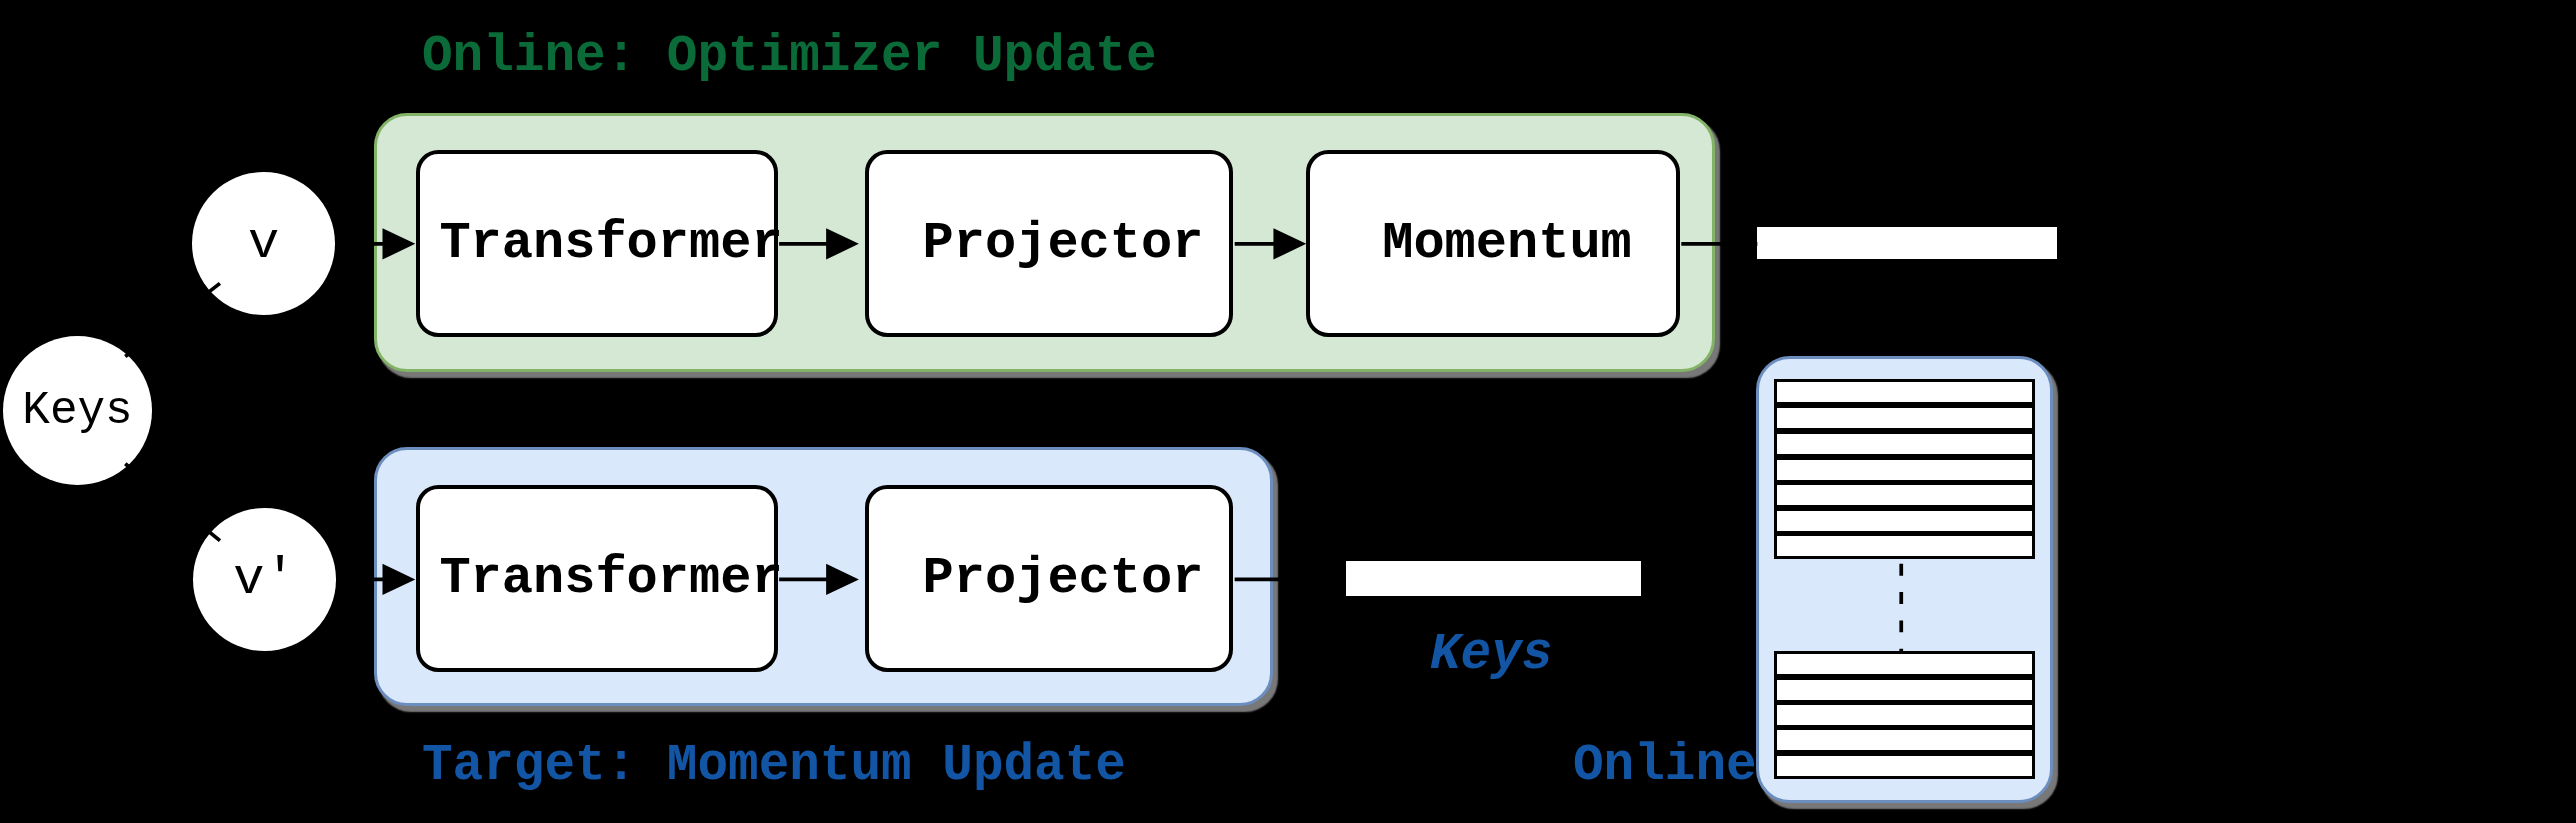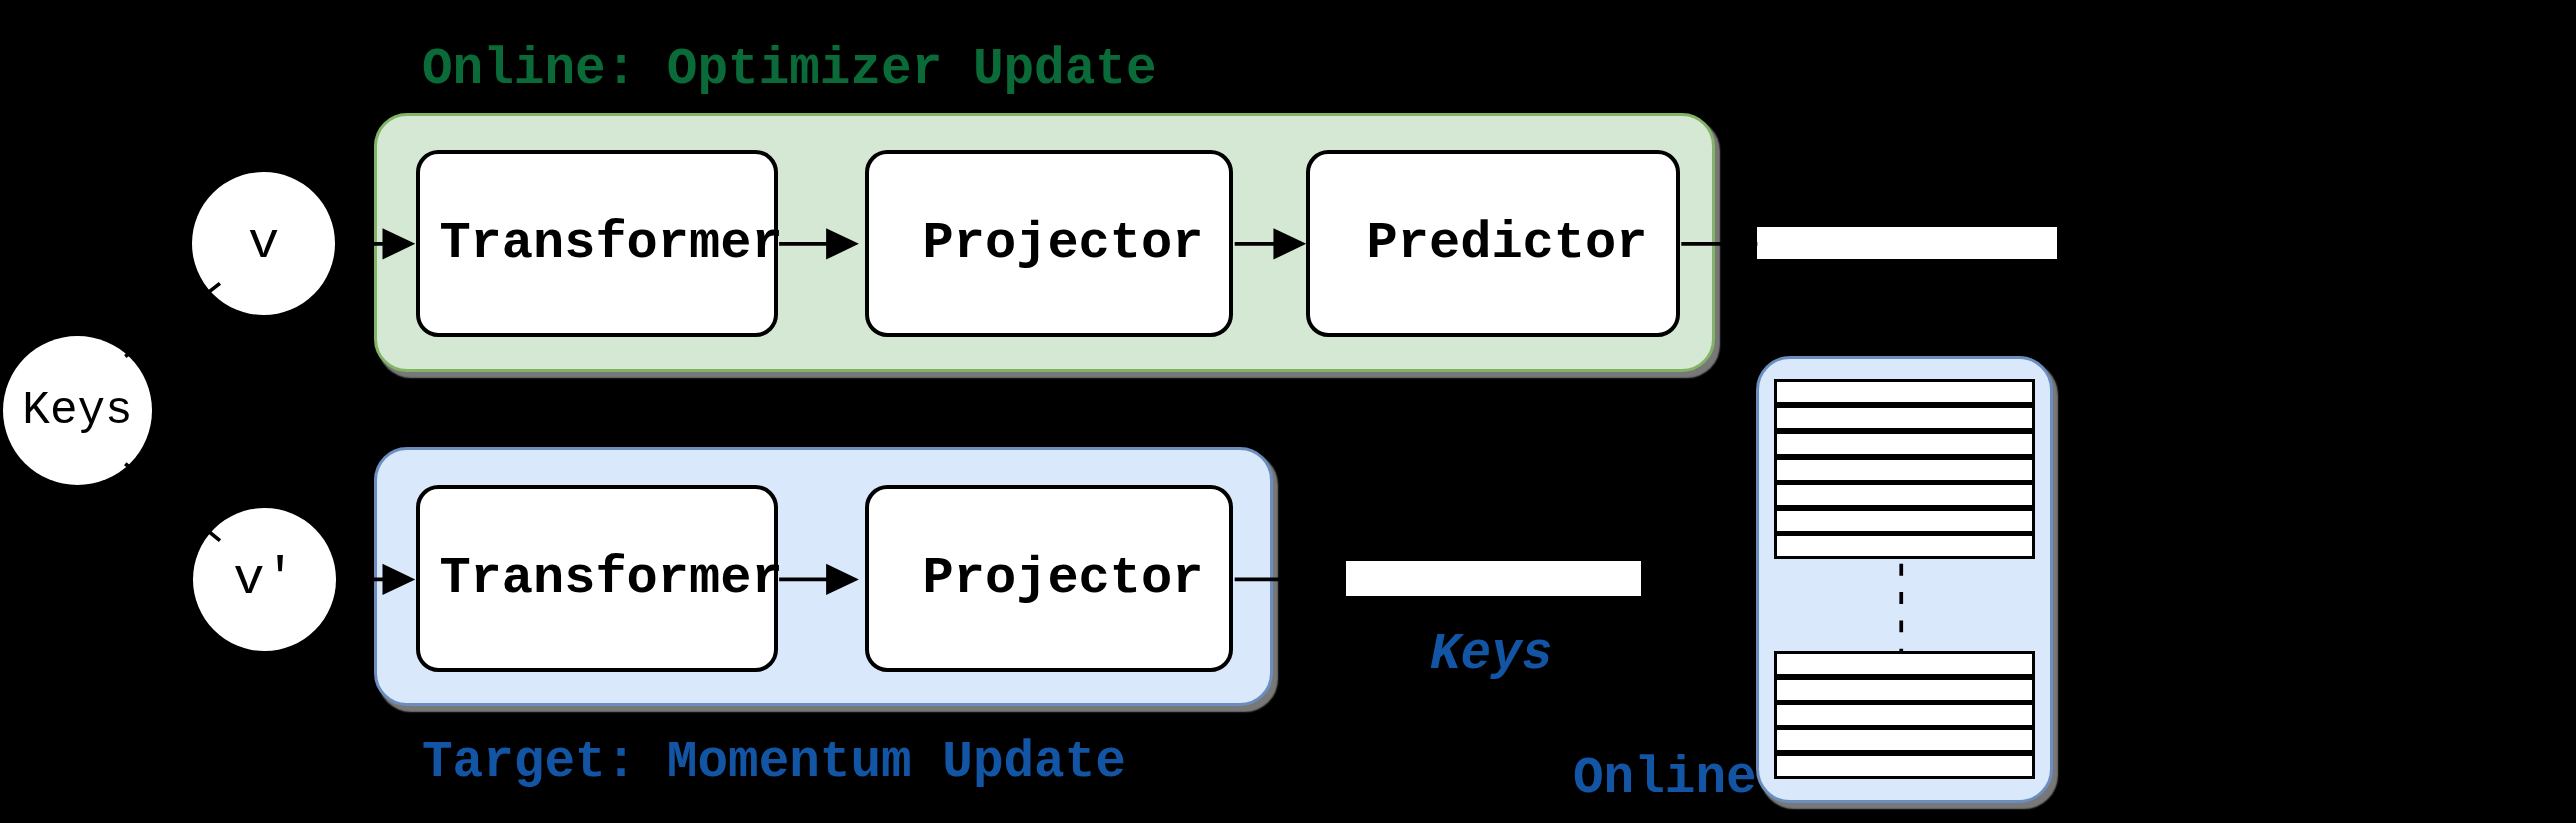--- a/index.html
+++ b/index.html
@@ -42,23 +42,23 @@
     font-weight:700;font-size:52px;color:#000;white-space:nowrap;padding-left:28px;
   }
   #box-online-transformer{left:416px;width:362px;}
   #box-online-projector{left:865px;width:368px;}
   #box-online-predictor{left:1306px;width:374px;}
   #box-target-transformer{left:416px;top:485px;width:362px;}
   #box-target-projector{left:865px;top:485px;width:368px;}
   .bar{position:absolute;background:#ffffff;}
   #queries-bar{left:1757px;top:227px;width:300px;height:32px;}
   #keys-bar{left:1346px;top:561px;width:295px;height:35px;}
-  .title{position:absolute;font-weight:700;font-size:51px;line-height:1.15;white-space:nowrap;margin-top:13px;}
+  .title{position:absolute;font-weight:700;font-size:51px;line-height:1.15;white-space:nowrap;}
   #online-title{left:422px;top:28px;color:var(--green-text);}
-  #target-title{left:422px;top:721px;color:var(--blue-text);}
+  #target-title{left:422px;top:737px;color:var(--blue-text);}
   #queue-label{left:1573px;top:737px;color:var(--blue-text);}
   .out-label{position:absolute;font-weight:700;font-style:italic;font-size:51px;line-height:1.15;white-space:nowrap;}
   #queries-label{left:1793px;top:142px;color:var(--green-text);}
   #keys-label{left:1430px;top:626px;color:var(--blue-text);text-align:center;}
   .qrow{
     position:absolute;left:15px;width:261px;height:26px;box-sizing:border-box;
     background:#ffffff;border:3px solid #000000;
   }
   #arrow-overlay{position:absolute;left:0;top:0;width:2576px;height:824px;pointer-events:none;}
   #arrow-overlay line{stroke:#000;stroke-width:5;}
@@ -97,21 +97,21 @@
     <span>v'</span>
   </div>
 
   <div class="inner-box" id="box-online-transformer">
     <span>Transformer</span>
   </div>
   <div class="inner-box" id="box-online-projector">
     <span>Projector</span>
   </div>
   <div class="inner-box" id="box-online-predictor">
-    <span>Predictor</span>
+    <span>Momentum</span>
   </div>
 
   <div class="inner-box" id="box-target-transformer">
     <span>Transformer</span>
   </div>
   <div class="inner-box" id="box-target-projector">
     <span>Projector</span>
   </div>
 
   <div class="bar" id="queries-bar"></div>

